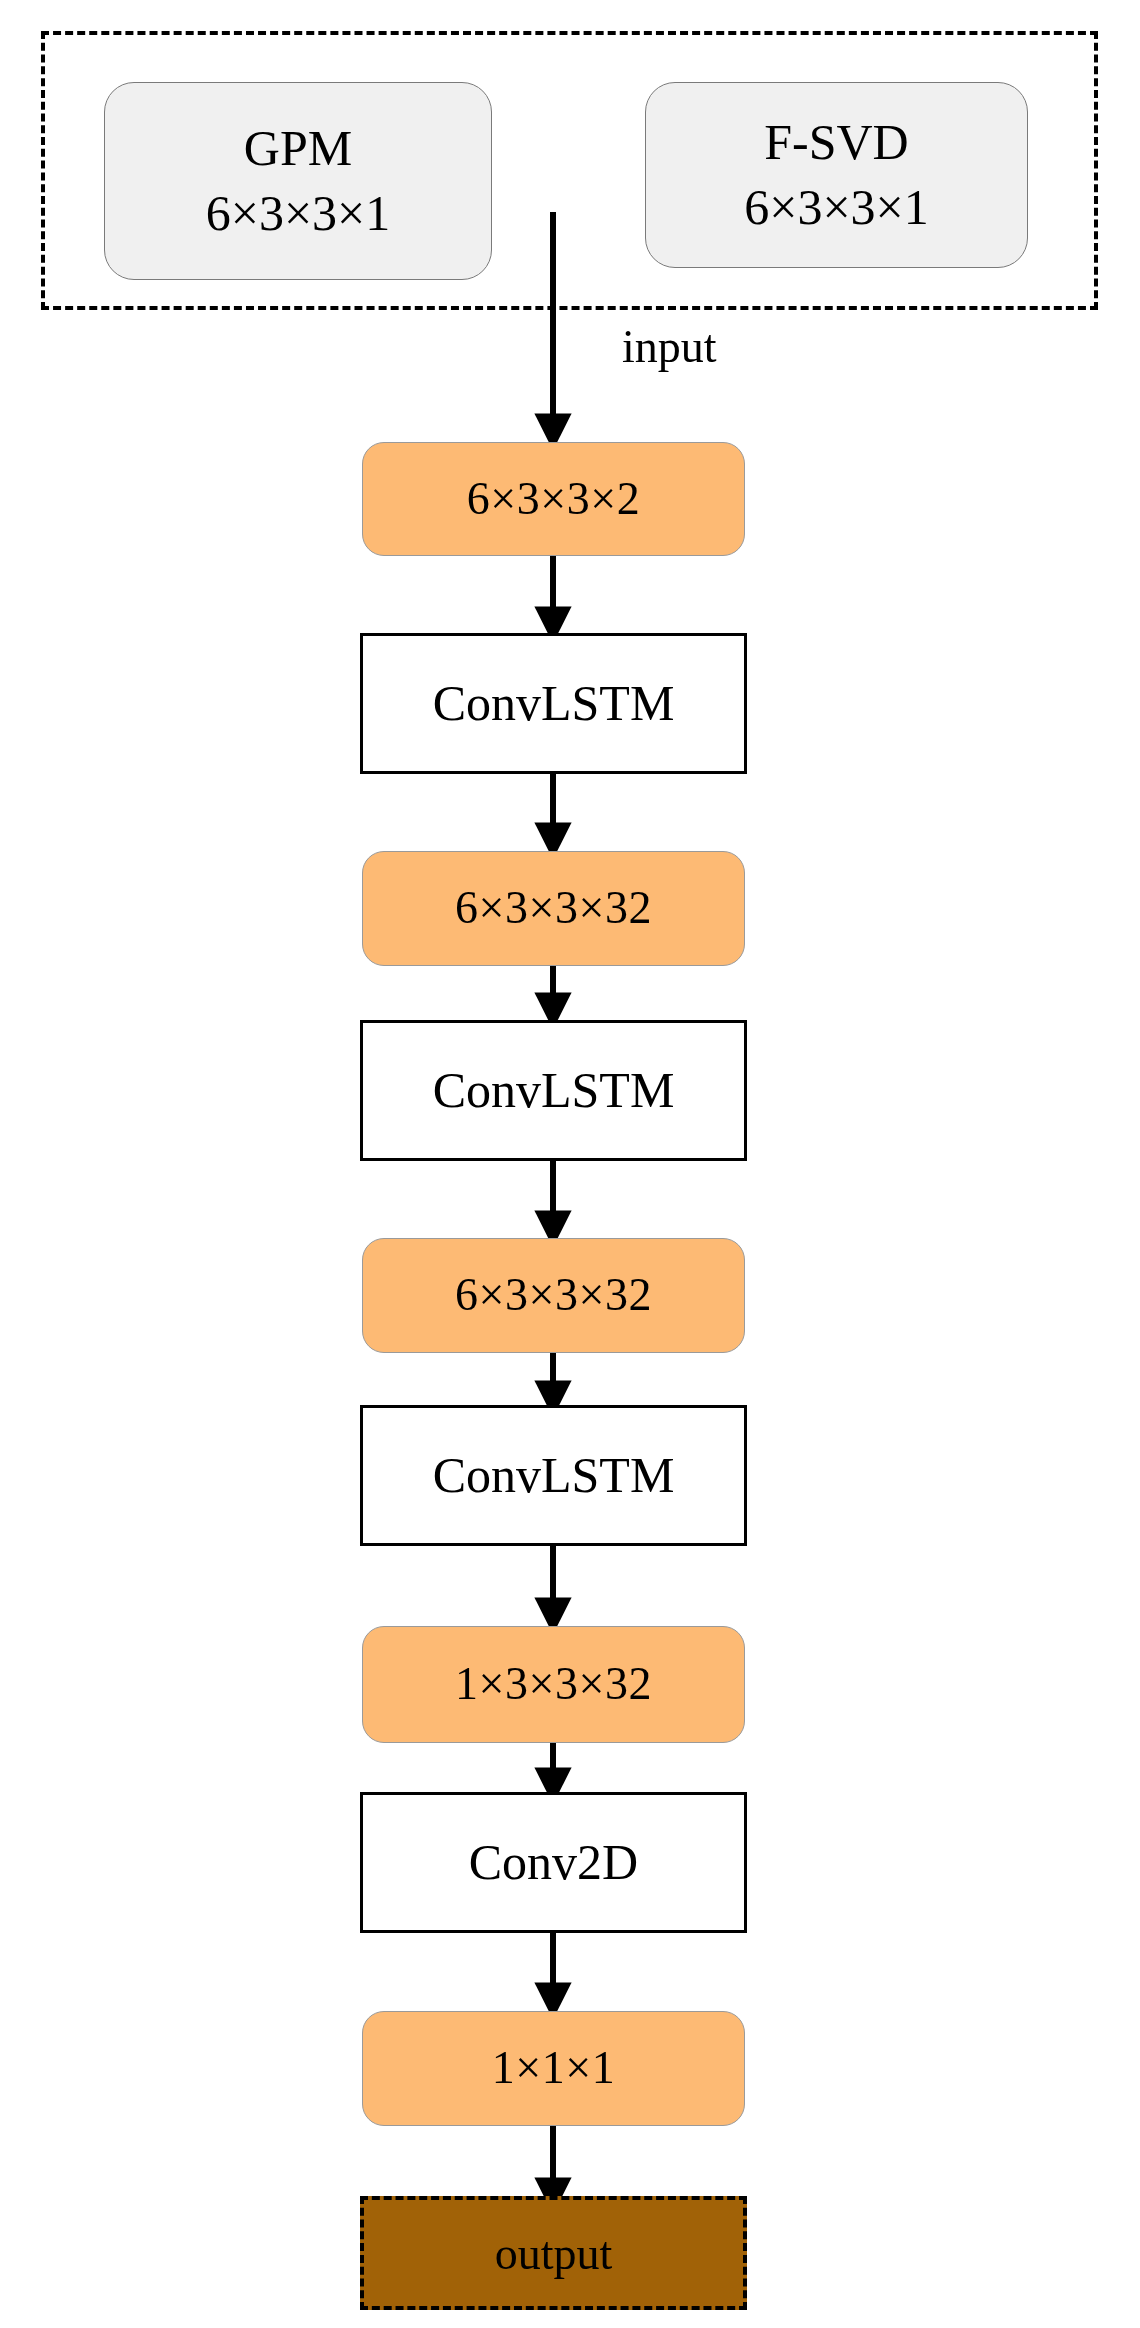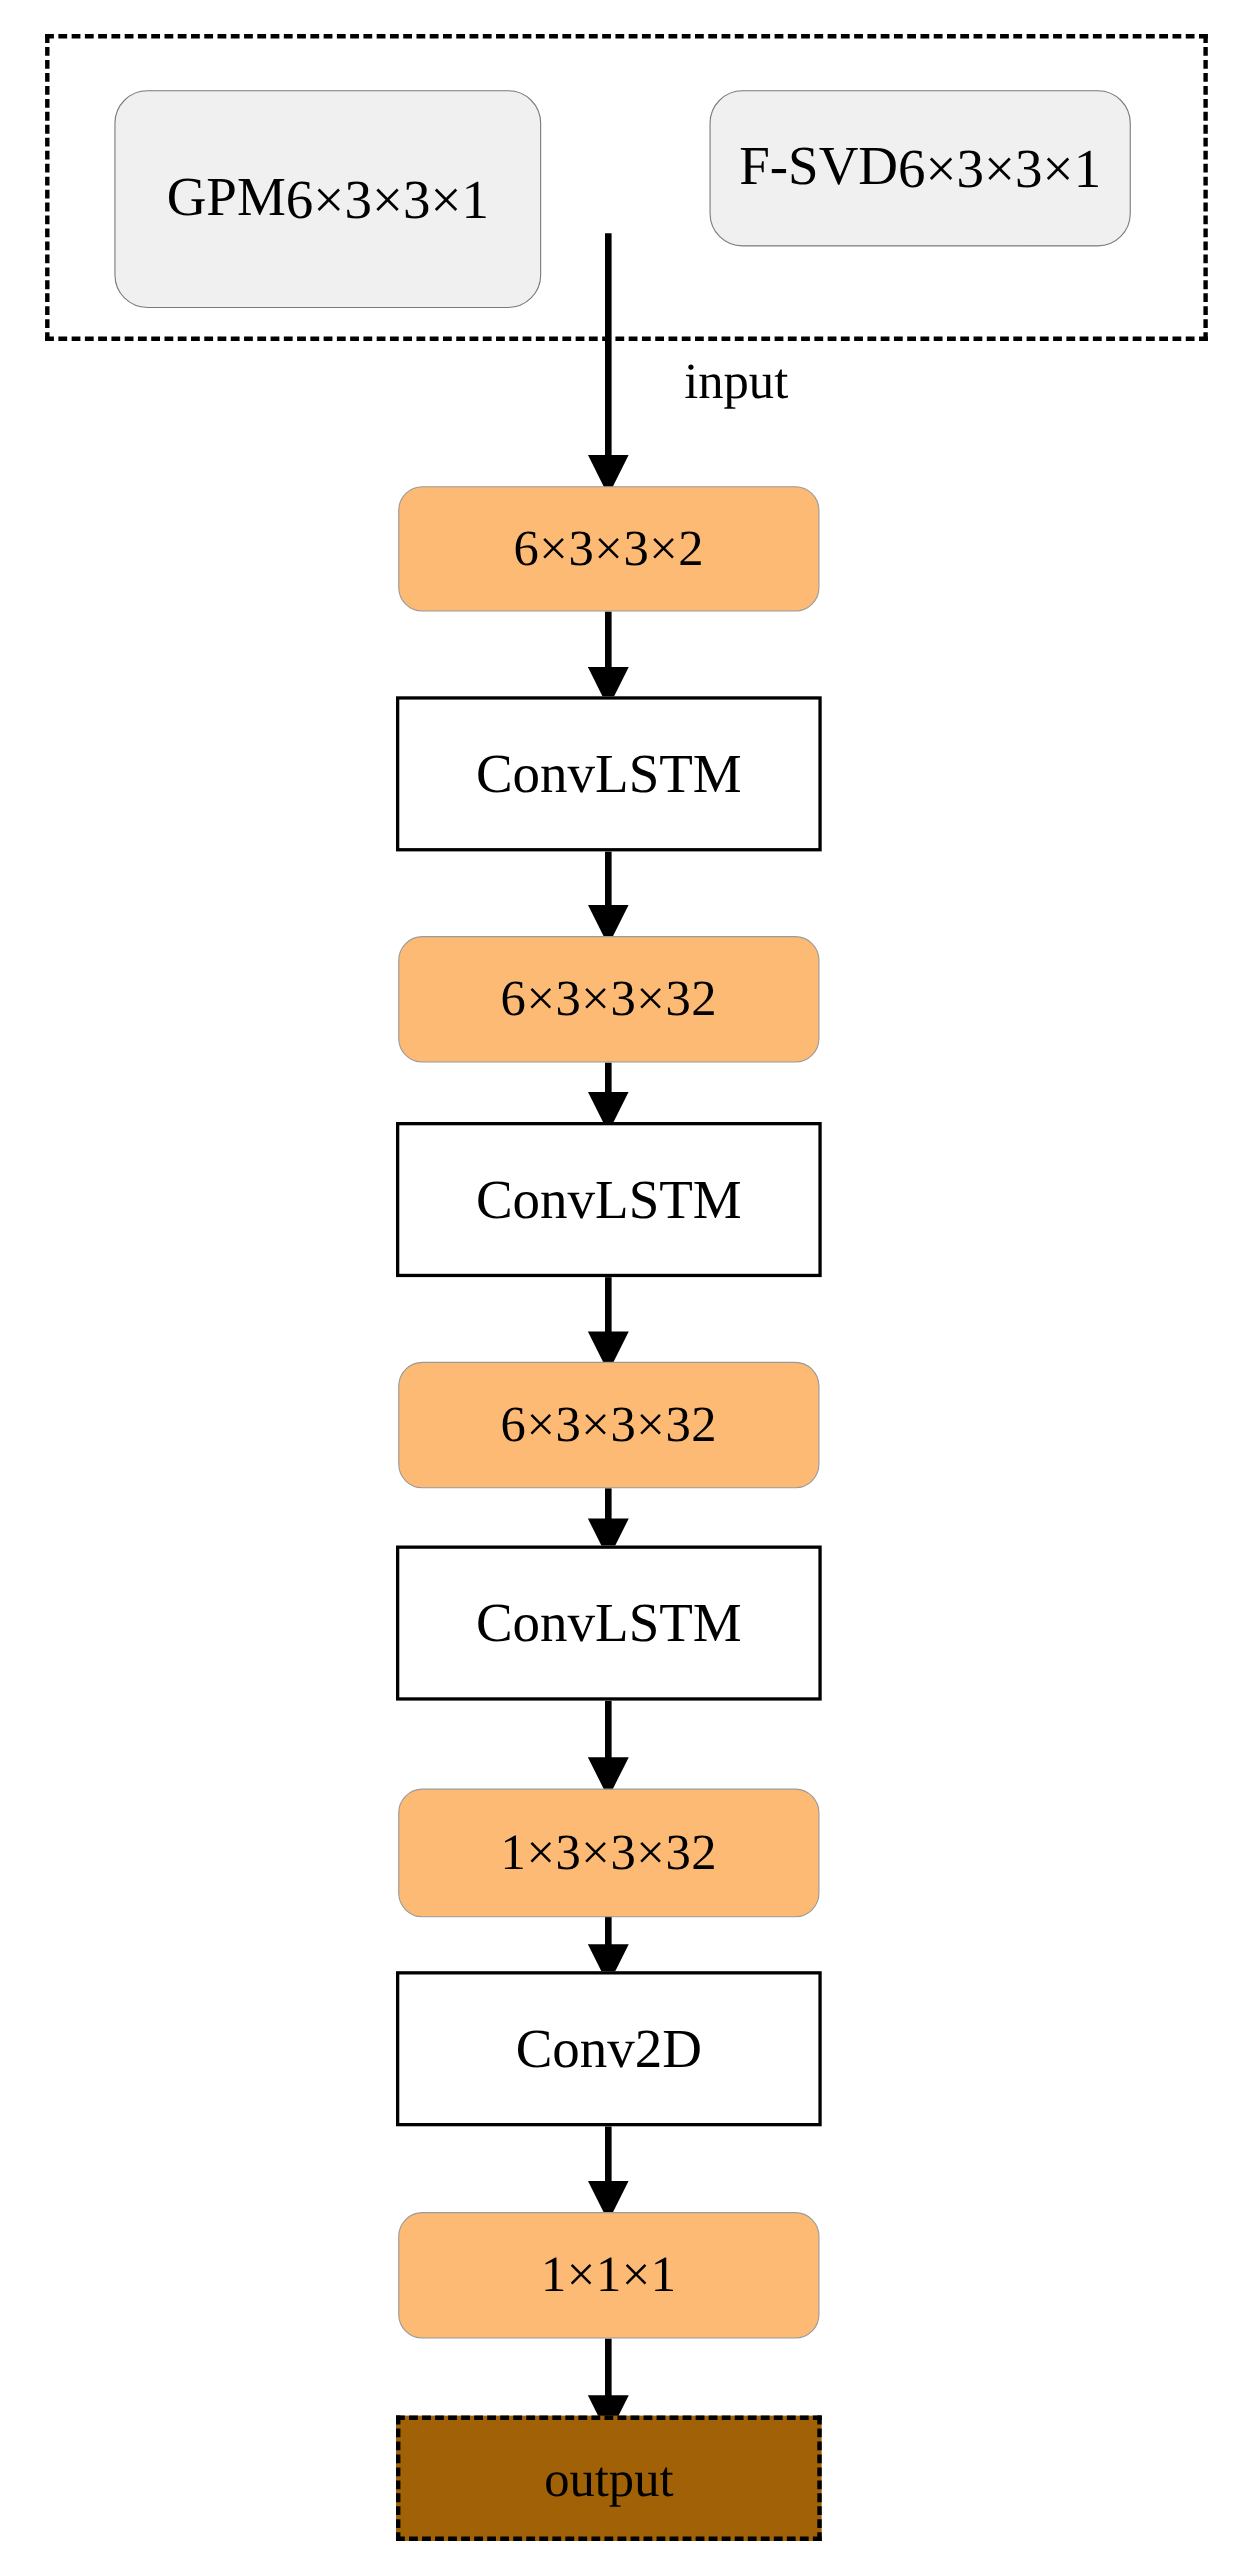--- a/index.html
+++ b/index.html
@@ -21,21 +21,21 @@
     left: 0; top: 0;
     width: 1140px;
     height: 2328px;
   }
 
   
   .node {
     position: absolute;
     box-sizing: border-box;
     display: flex;
-    flex-direction: row;
+    flex-direction: column;
     align-items: center;
     justify-content: center;
     text-align: center;
     line-height: 1.18;
     white-space: nowrap;
   }
 
   
   .shape-box {
     background: #fdba74;
@@ -131,21 +131,21 @@
     <line x1="553" y1="2126" x2="553" y2="2196" stroke="#000000" stroke-width="6" marker-end="url(#ah)"></line>
   </svg>
 
   <div class="dashed-box" style="left:41px; top:31px; width:1057px; height:279px;"></div>
 
   <div class="node source-box" style="left:104px; top:82px; width:388px; height:198px;">
     <span class="line1">GPM</span>
     <span class="line2">6×3×3×1</span>
   </div>
 
-  <div class="node source-box" style="left:645px; top:82px; width:383px; height:142px;">
+  <div class="node source-box" style="left:645px; top:82px; width:383px; height:186px;">
     <span class="line1">F-SVD</span>
     <span class="line2">6×3×3×1</span>
   </div>
 
   <div class="free-text" style="left:622px; top:320px;">input</div>
 
   <div class="node shape-box" style="left:362px; top:442px; width:383px; height:114px;">
     <span>6×3×3×2</span>
   </div>
 

